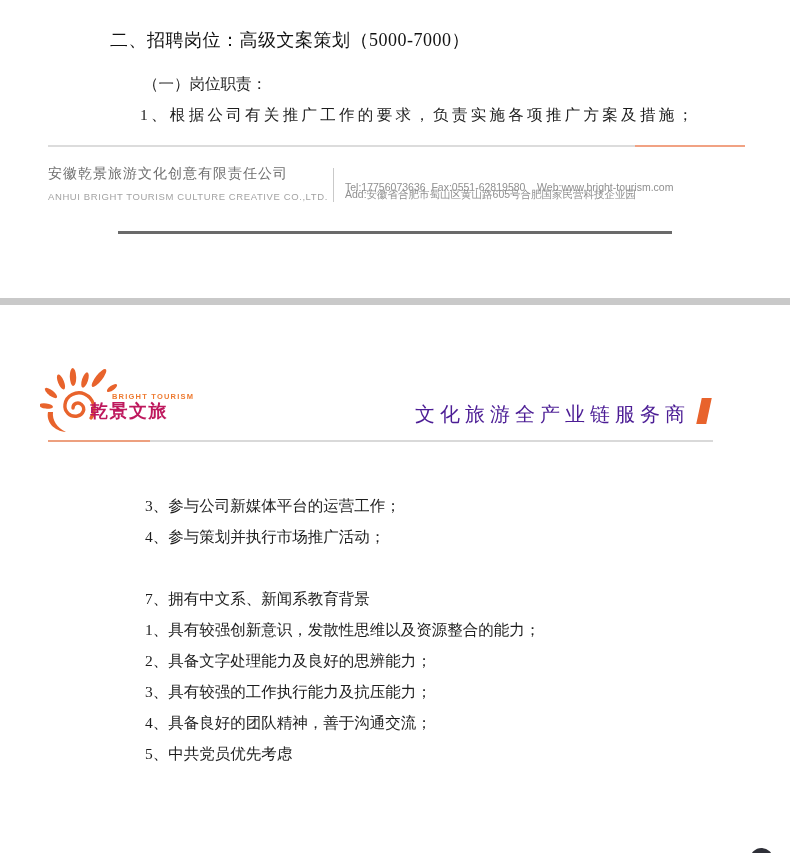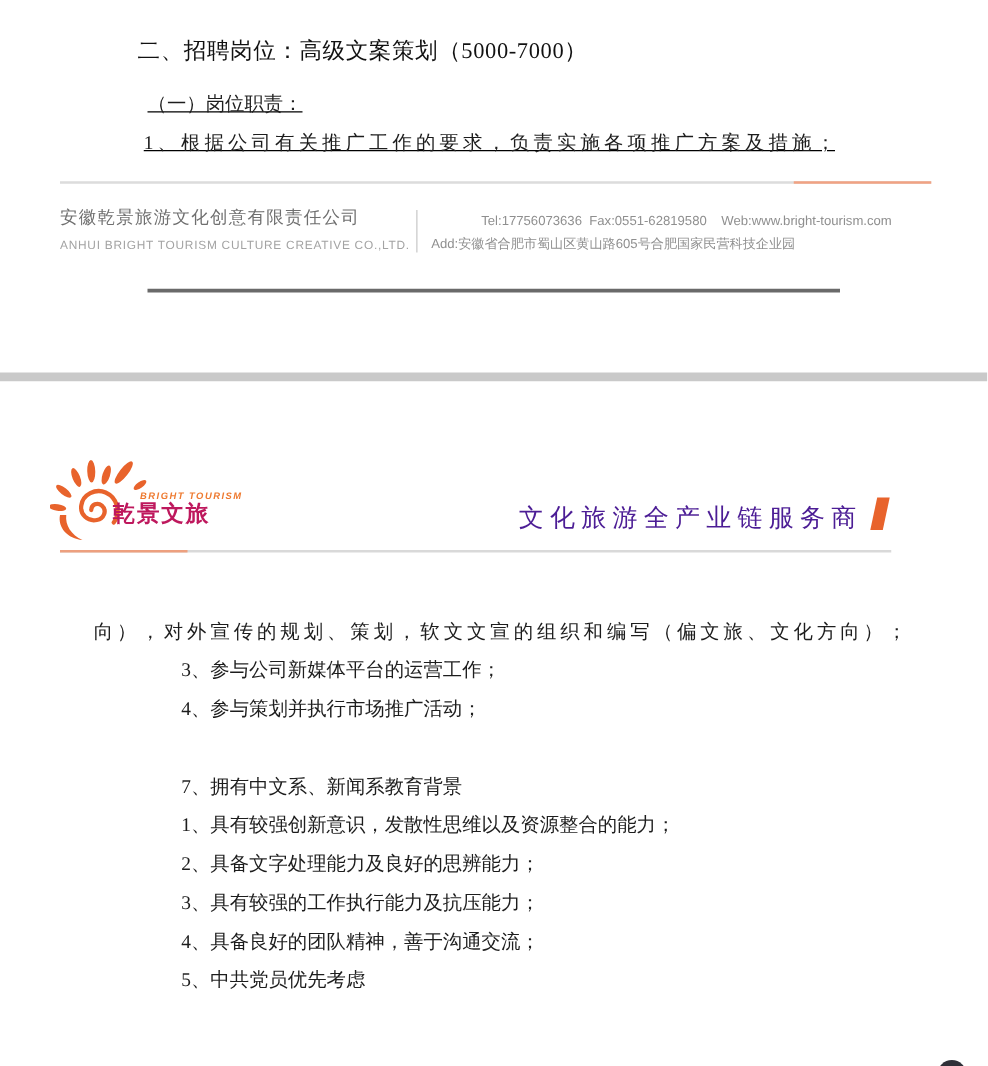--- a/index.html
+++ b/index.html
@@ -7,51 +7,51 @@
     position:relative; width:790px; height:853px; overflow:hidden;
     background:#ffffff;
     font-family:"Liberation Serif","DejaVu Serif",serif;
   }
   
   #p1-heading {
     position:absolute; left:110px; top:28px;
     font-size:18px; font-weight:normal; color:#111111;
     letter-spacing:0.5px; white-space:pre;
   }
-  #p1-body { position:absolute; left:115px; top:68px; width:600px;text-decoration:underline; }
+  #p1-body { position:absolute; left:140px; top:68px; width:600px; }
   
   #footer-rule { position:absolute; left:48px; top:145px; width:697px; height:2px; background:#dcdcdc; }
   #footer-rule-accent { position:absolute; left:587px; top:0; width:110px; height:2px; background:#f1a283; }
   #company-cn {
     position:absolute; left:48px; top:165px;
     font-family:"Liberation Sans","DejaVu Sans",sans-serif;
     font-size:14px; color:#6f6f6f; letter-spacing:1px; white-space:pre;
   }
   #company-en {
     position:absolute; left:48px; top:191px;
     font-family:"Liberation Sans","DejaVu Sans",sans-serif;
     font-size:9.5px; color:#a3a3a3; letter-spacing:0.6px; white-space:pre;
   }
   #footer-divider { position:absolute; left:333px; top:168px; width:1px; height:34px; background:#c9c9c9; }
   .contact-line {
     position:absolute; left:345px;
     font-family:"Liberation Sans","DejaVu Sans",sans-serif;
     font-size:10.5px; color:#8f8f8f; white-space:pre;
   }
-  #contact-1 { top:171px;margin-left:40px; }
+  #contact-1 { top:181px; }
   #contact-2 { top:188px; }
   
   #page1-bottom-line { position:absolute; left:118px; top:231px; width:554px; height:3px; background:#6a6a6a; }
   #page-gap-band { position:absolute; left:0; top:298px; width:790px; height:7px; background:#c9c9c9; }
   
   #logo { position:absolute; left:40px; top:368px; width:130px; height:68px; }
   #brand-en {
     position:absolute; left:112px; top:392px;
     font-family:"Liberation Sans","DejaVu Sans",sans-serif;
-    font-size:7.5px; font-weight:bold; font-style:italic;
+    font-size:7.5px; font-weight:bold; 
     color:#ee7a30; letter-spacing:1.2px; white-space:pre;
   }
   #brand-cn {
     position:absolute; left:90px; top:399px;
     font-family:"Liberation Sans","DejaVu Sans",sans-serif;
     font-size:18px; font-weight:bold; color:#be185d; letter-spacing:1.5px; white-space:pre;
   }
   #header-rule { position:absolute; left:48px; top:440px; width:665px; height:2px; background:#d9d9d9; }
   #header-rule-accent { position:absolute; left:0; top:0; width:102px; height:2px; background:#eda07f; }
   #tagline {
@@ -128,21 +128,20 @@
 
   <div id="header-rule">
     <div id="header-rule-accent"></div>
   </div>
 
   <div id="tagline">文化旅游全产业链服务商</div>
   <div id="tagline-bar"></div>
 
   <div id="p2-body">
 
-      <div class="bodyline ln-justify" style="width: 650px;">向），对外宣传的规划、策划，软文文宣的组织和编写（偏文旅、文化方向）；</div>
       <div class="bodyline ln-indent">3、参与公司新媒体平台的运营工作；</div>
       <div class="bodyline ln-indent">4、参与策划并执行市场推广活动；</div>
       <div class="bodyline ln-blank">&nbsp;</div>
       <div class="bodyline ln-indent">7、拥有中文系、新闻系教育背景</div>
       <div class="bodyline ln-indent">1、具有较强创新意识，发散性思维以及资源整合的能力；</div>
       <div class="bodyline ln-indent">2、具备文字处理能力及良好的思辨能力；</div>
       <div class="bodyline ln-indent">3、具有较强的工作执行能力及抗压能力；</div>
       <div class="bodyline ln-indent">4、具备良好的团队精神，善于沟通交流；</div>
       <div class="bodyline ln-indent">5、中共党员优先考虑</div>
     </div>

